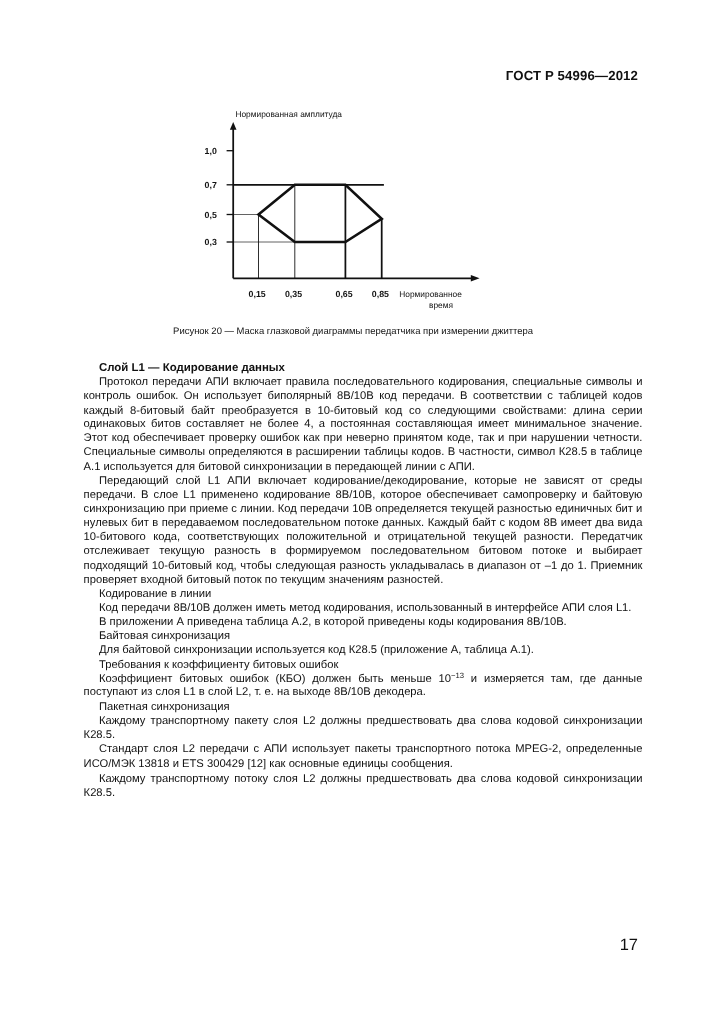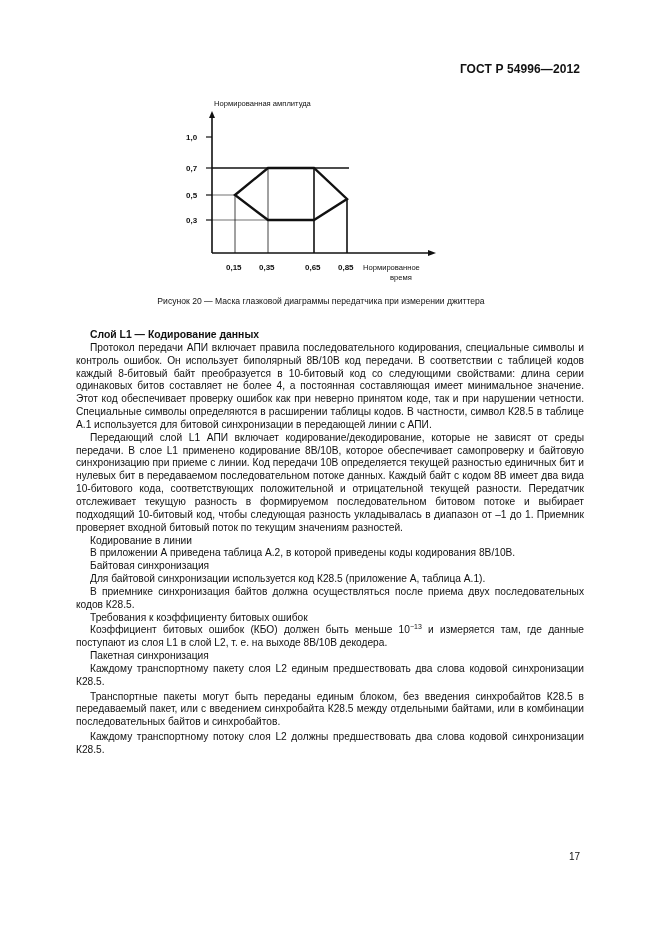--- a/index.html
+++ b/index.html
@@ -8,21 +8,21 @@
   .header { position: absolute; top: 62px; right: 81px; font-weight: bold; font-size: 12px; letter-spacing: 0.1px; }
   .chart { position: absolute; left: 0; top: 0; width: 661px; height: 300px; }
   .chart svg { position: absolute; left: 0; top: 0; }
   .caption { position: absolute; top: 296px; left: 0; width: 642px; text-align: center; font-size: 8.6px; }
   .body-text { position: absolute; left: 76px; top: 329px; width: 508px; font-size: 10.2px; line-height: 12.85px; }
   .body-text p { margin: 0; text-align: justify; text-align-last: left; text-indent: 14px; }
   .body-text p.sp { margin-top: 2px; }
   .body-text h3 { margin: 0; font-size: 10.4px; font-weight: bold; text-indent: 0; }
   .body-text h3.indent { text-indent: 14px; }
   sup { font-size: 7px; line-height: 0; vertical-align: 4px; }
-  .page-num { position: absolute; top: 851px; right: 81px; font-size: 10px; }
+  .page-num { position: absolute; top: 851px; right: 81px; font-size: 15px; }
   .tick { font-size: 8px; font-weight: bold; fill: #111; font-family: "Liberation Sans", sans-serif; }
   .axlabel { font-size: 7.6px; fill: #111; font-family: "Liberation Sans", sans-serif; }
 </style>
 </head>
 <body>
 
 <div class="header">ГОСТ Р 54996—2012</div>
 
 <div class="chart">
   <svg width="661" height="300" viewBox="0 0 661 300">
@@ -64,25 +64,25 @@
   </svg>
 </div>
 
 <div class="caption">Рисунок  20 — Маска глазковой диаграммы передатчика при измерении джиттера</div>
 
 <div class="body-text">
   <h3 class="indent">Слой L1 — Кодирование данных</h3>
   <p>Протокол передачи АПИ включает правила последовательного кодирования, специальные символы и контроль ошибок. Он использует биполярный 8В/10В код передачи. В соответствии с таблицей кодов каждый 8-битовый байт преобразуется в 10-битовый код со следующими свойствами: длина серии одинаковых битов составляет не более 4, а постоянная составляющая имеет минимальное значение. Этот код обеспечивает проверку ошибок как при неверно принятом коде, так и при нарушении четности. Специальные символы определяются в расширении таблицы кодов. В частности, символ К28.5 в таблице А.1 используется для битовой синхронизации в передающей линии с АПИ.</p>
   <p>Передающий слой L1 АПИ включает кодирование/декодирование, которые не зависят от среды передачи. В слое L1 применено кодирование 8В/10В, которое обеспечивает самопроверку и байтовую синхронизацию при приеме с линии. Код передачи 10В определяется текущей разностью единичных бит и нулевых бит в передаваемом последовательном потоке данных. Каждый байт с кодом 8В имеет два вида 10-битового кода, соответствующих положительной и отрицательной текущей разности. Передатчик отслеживает текущую разность в формируемом последовательном битовом потоке и выбирает подходящий 10-битовый код, чтобы следующая разность укладывалась в диапазон от –1 до 1. Приемник проверяет входной битовый поток по текущим значениям разностей.</p>
   <p>Кодирование в линии</p>
+  <p>Код передачи 8В/10В должен иметь метод кодирования, использованный в интерфейсе АПИ слоя L1.</p>
   <p>В приложении А приведена таблица А.2, в которой приведены коды кодирования 8В/10В.</p>
   <p>Байтовая синхронизация</p>
   <p>Для байтовой синхронизации используется код К28.5 (приложение А, таблица А.1).</p>
-  <p>В приемнике синхронизация байтов должна осуществляться после приема двух последовательных кодов К28.5.</p>
   <p>Требования к коэффициенту битовых ошибок</p>
   <p><span>Коэффициент битовых ошибок (КБО) должен быть меньше 10</span><sup>−13</sup><span> и измеряется там, где данные поступают из слоя L1 в слой L2, т. е. на выходе 8В/10В декодера.</span></p>
   <p>Пакетная синхронизация</p>
-  <p>Каждому транспортному пакету слоя L2 единым предшествовать два слова кодовой синхронизации К28.5.</p>
-  <p class="sp">Транспортные пакеты могут быть переданы единым блоком, без введения синхробайтов К28.5 в передаваемый пакет, или с введением синхробайта К28.5 между отдельными байтами, или в комбинации последовательных байтов и синхробайтов.</p>
+  <p>Каждому транспортному пакету слоя L2 должны предшествовать два слова кодовой синхронизации К28.5.</p>
+  <p>Стандарт слоя L2 передачи с АПИ использует пакеты транспортного потока MPEG-2, определенные ИСО/МЭК 13818 и ETS 300429 [12] как основные единицы сообщения.</p>
   <p class="sp">Каждому транспортному потоку слоя L2 должны предшествовать два слова кодовой синхронизации К28.5.</p>
 </div>
 
 <div class="page-num">17</div>
 
 </body></html>

